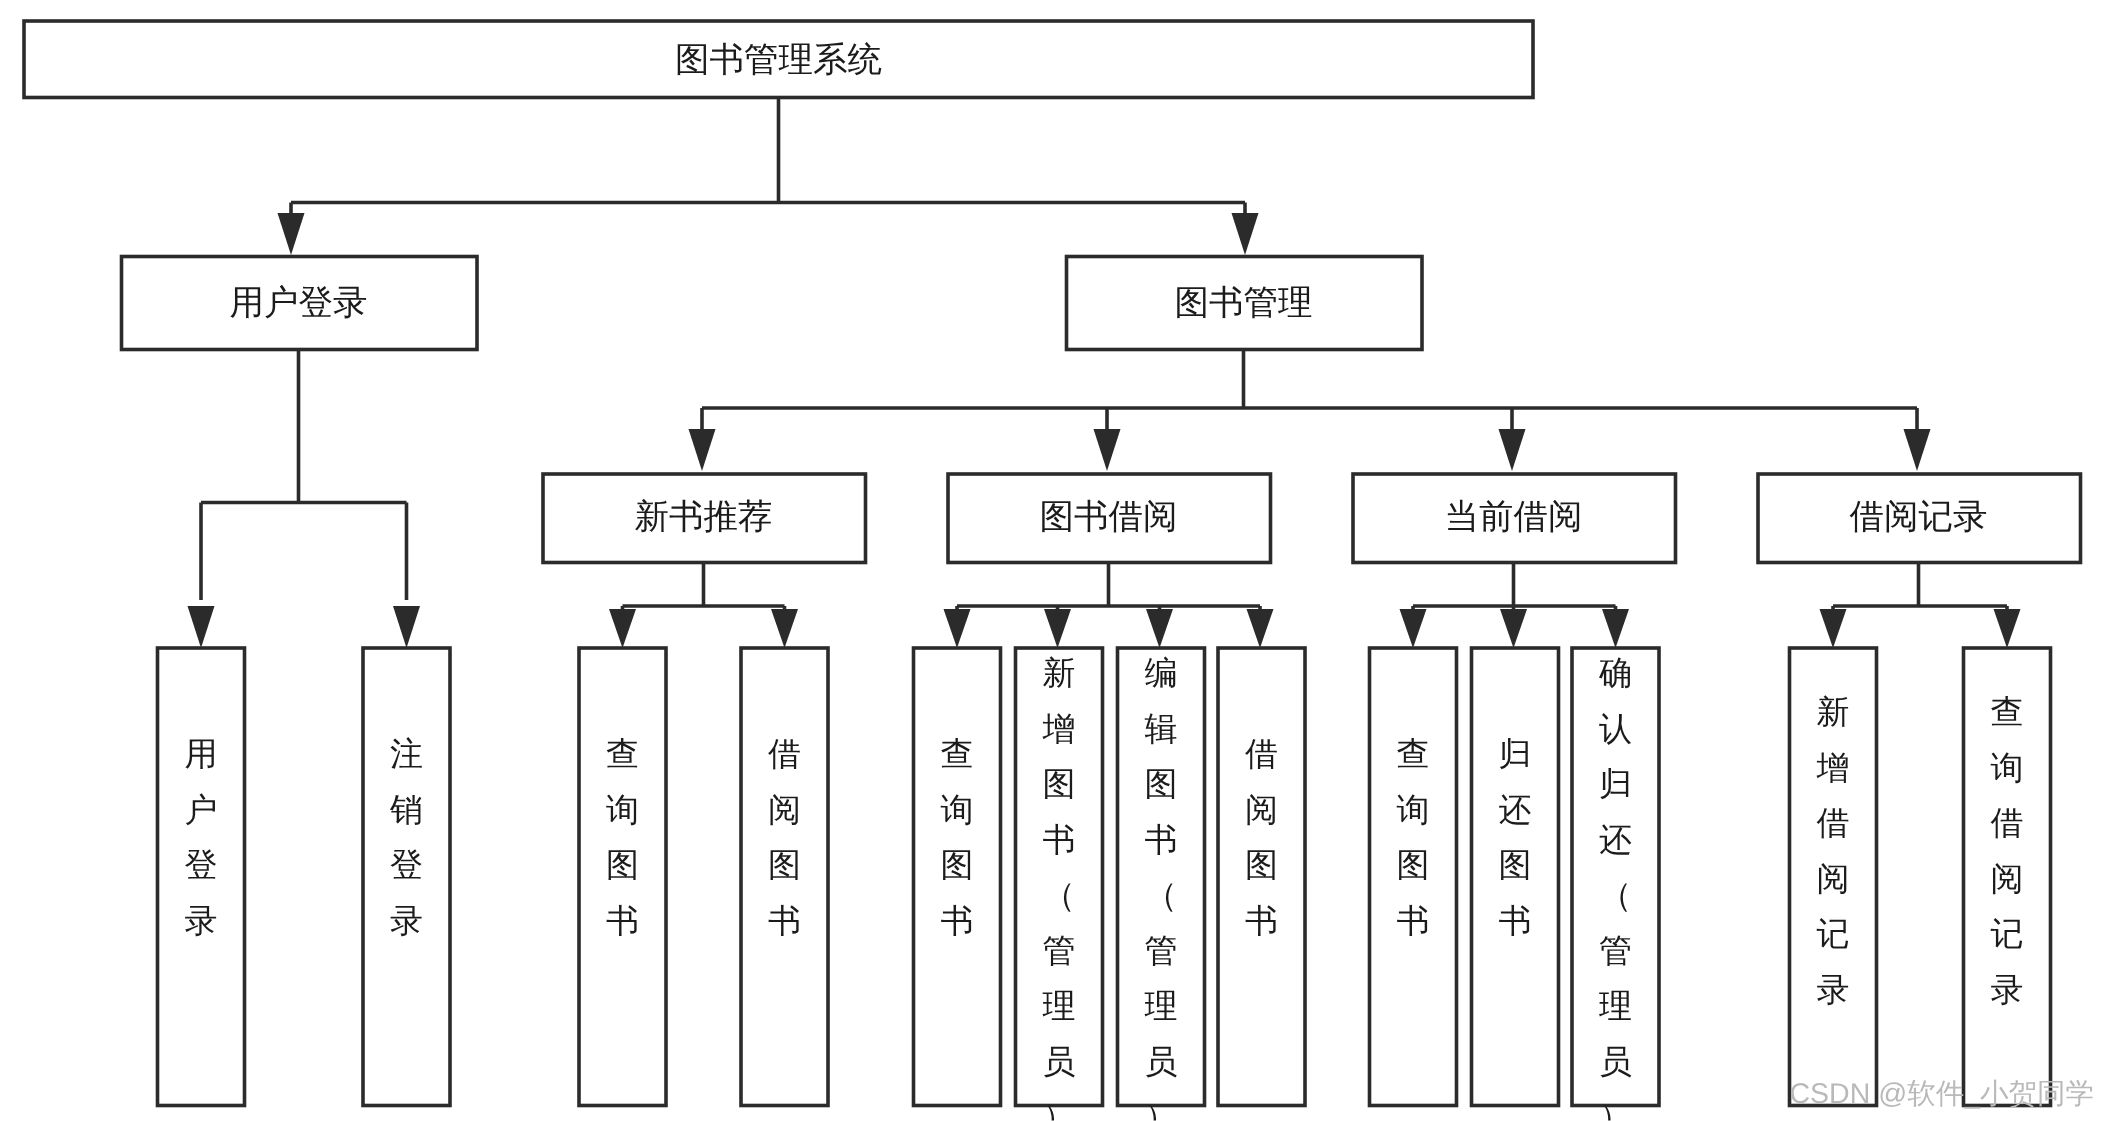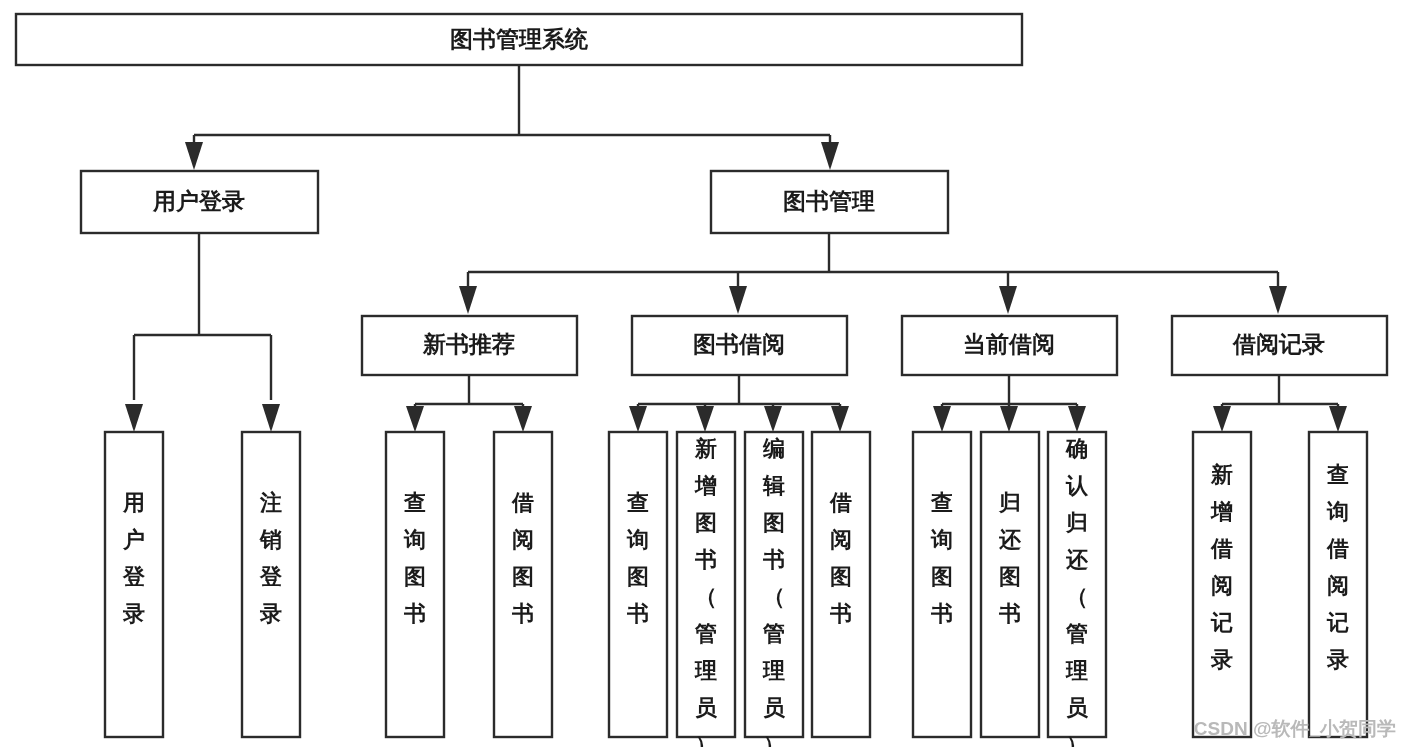--- a/index.html
+++ b/index.html
@@ -11,21 +11,20 @@
     width: 1405px;
     height: 747px;
     font-family: "Liberation Sans", "DejaVu Sans", sans-serif;
     overflow: hidden;
     position: relative;
   }
   #diagram-root {
     position: relative;
     width: 1158px;
     height: 747px;
-    font-weight: bold;
   }
   svg.diagram-canvas {
     position: absolute;
     top: 0;
     left: 0;
     width: 1405px;
     height: 747px;
   }
   .node-box {
     fill: #ffffff;

